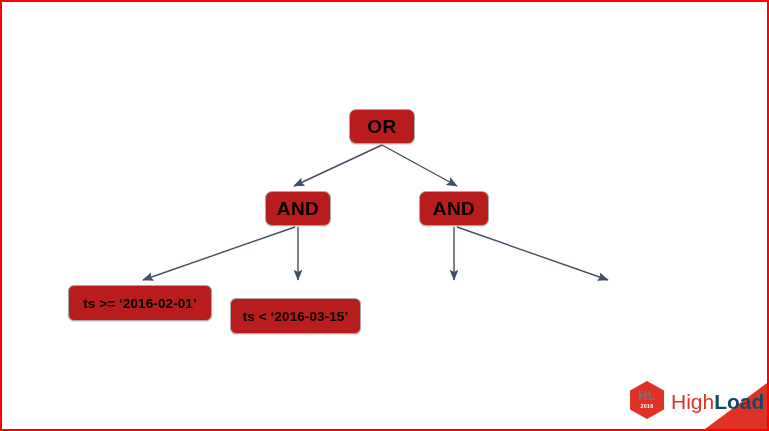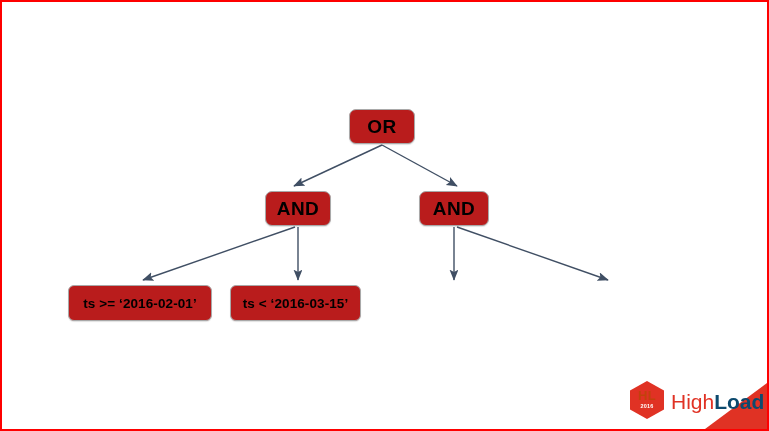--- a/index.html
+++ b/index.html
@@ -52,21 +52,21 @@
     height: 36px;
     border-radius: 6px;
     letter-spacing: 0.1px;
   }
   
   #node-or   { left: 347px; top: 107px; width: 66px; }
   #node-and-left  { left: 263px; top: 189px; width: 66px; }
   #node-and-right { left: 417px; top: 189px; width: 70px; }
 
   #leaf-1 { left: 66px;  top: 283px; width: 144px; }
-  #leaf-2 { left: 228px; top: 283px; width: 131px; }
+  #leaf-2 { left: 228px; top: 296px; width: 131px; }
   #leaf-3 { left: 381px; top: 283px; width: 143px; }
   #leaf-4 { left: 537px; top: 283px; width: 142px; }
 
   
   #logo {
     position: absolute;
     left: 628px;
     top: 379px;
     display: flex;
     align-items: center;
@@ -83,21 +83,21 @@
     inset: 0;
     background: #e03224;
     clip-path: polygon(50% 0%, 100% 25%, 100% 75%, 50% 100%, 0% 75%, 0% 25%);
   }
   .hex-hl {
     position: absolute;
     left: 0;
     right: 0;
     top: 8px;
     text-align: center;
-    color: #c2410c;
+    color: #737373;
     font-size: 13px;
     font-weight: bold;
     letter-spacing: 0.3px;
     line-height: 1;
   }
   .hex-year {
     position: absolute;
     left: 0;
     right: 0;
     top: 23px;

